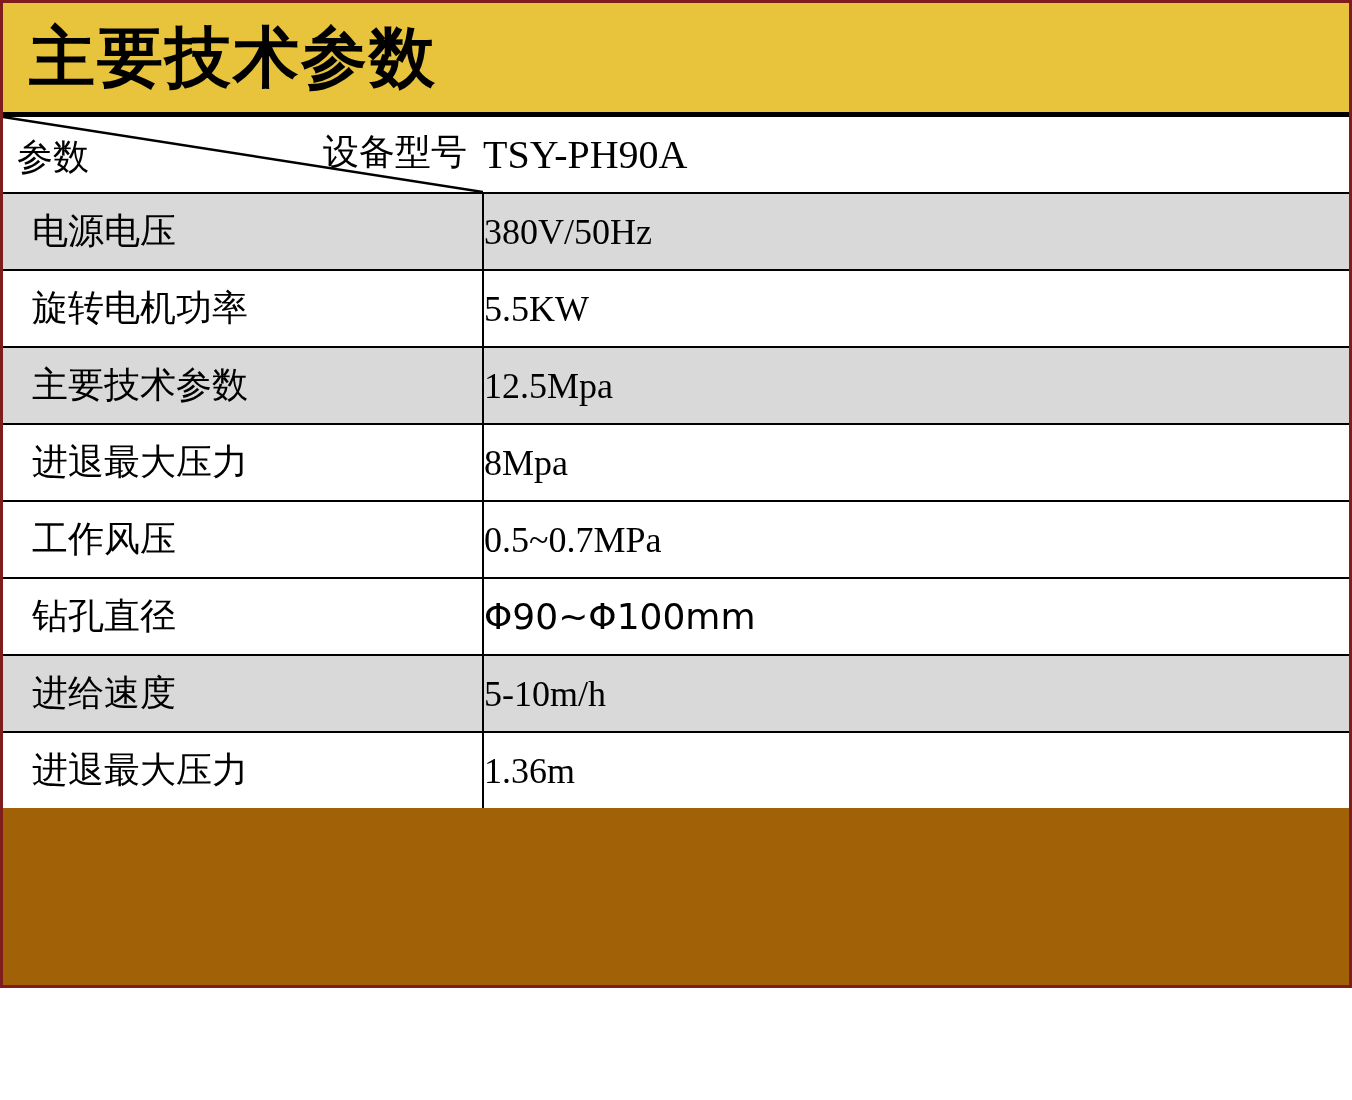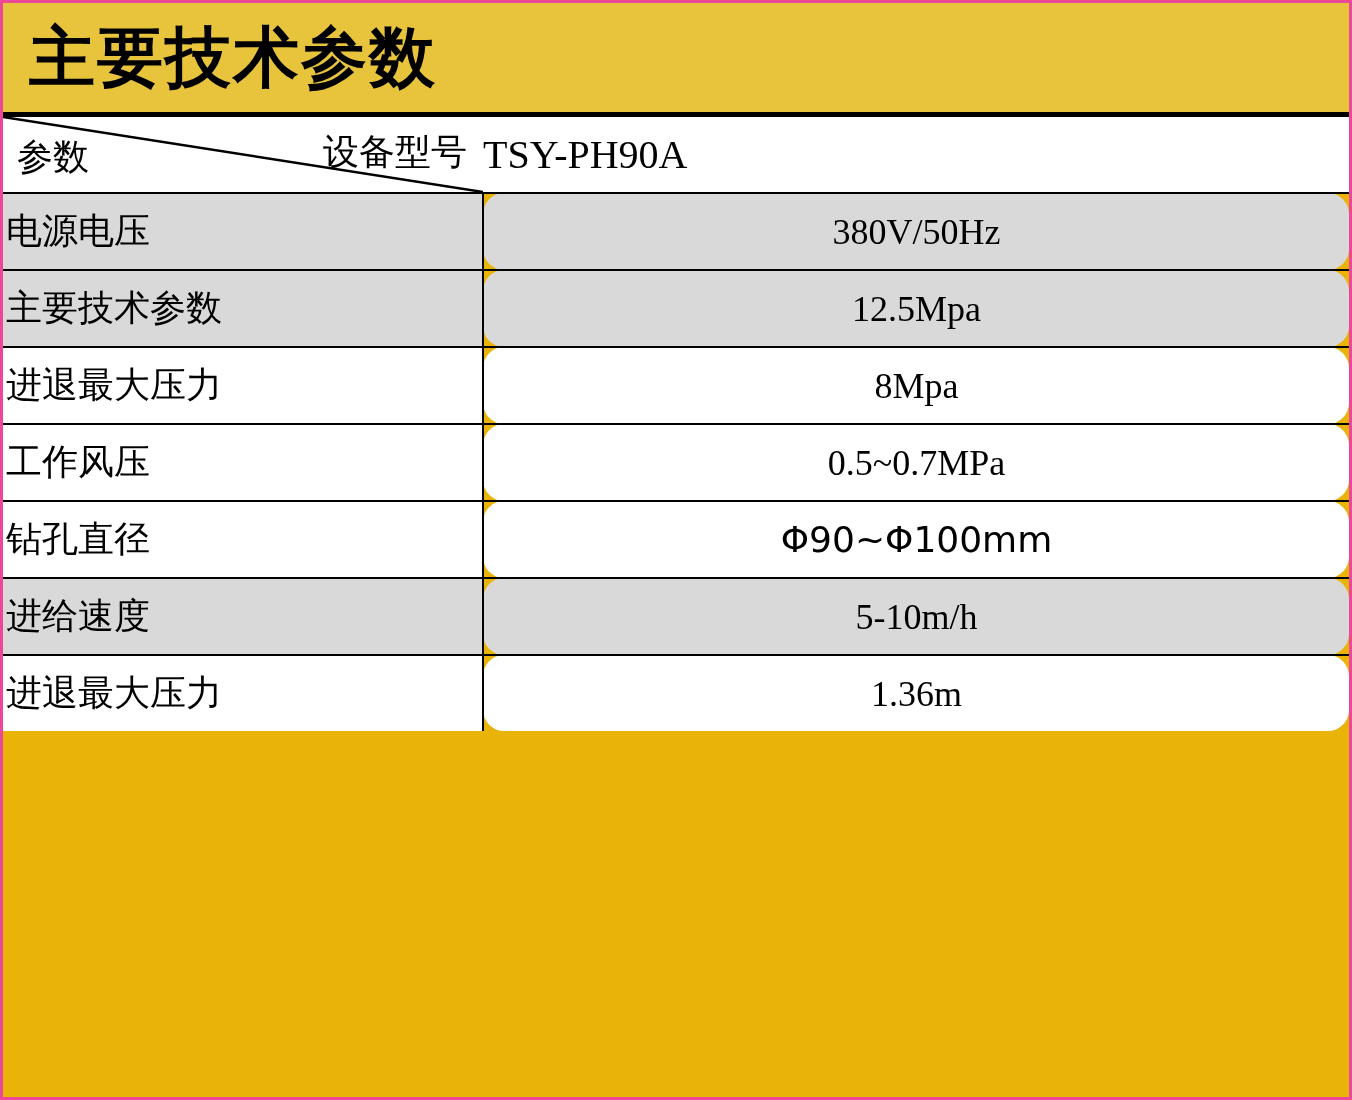--- a/index.html
+++ b/index.html
@@ -10,24 +10,24 @@
   body {
     width: 1352px;
     height: 1100px;
     font-family: "Liberation Serif", serif;
     color: #000000;
     overflow: hidden;
   }
   .sheet {
     position: relative;
     width: 1352px;
-    height: 1100px;
+    height: 988px;
     box-sizing: border-box;
-    border: 3px solid #ec4899;
-    background: #eab308;
+    border: 3px solid #7f1d1d;
+    background: #a16207;
   }
   
   .title-banner {
     height: 112px;
     background: #e8c43c;
     border-bottom: 3px solid #000000;
     display: flex;
     align-items: center;
     box-sizing: border-box;
   }
@@ -53,29 +53,27 @@
     border: 2px solid #000000;
     border-left: none;
     border-right: none;
     padding: 0;
     height: 75px;
     vertical-align: middle;
   }
   table.spec td.left-cell {
     border-right: 2px solid #000000;
     font-size: 36px;
-    padding-left: 3px;
+    padding-left: 29px;
     text-align: left;
     white-space: nowrap;
   }
   table.spec td.value-cell {
     font-size: 36px;
-    text-align: center;
     white-space: nowrap;
-    border-radius: 21px;
   }
   tr.shaded td { background: #d9d9d9; }
   tr.plain td { background: #ffffff; }
   
   .corner-cell {
     position: relative;
     height: 135px;
     border-right: 2px solid #000000;
     border-bottom: 2px solid #000000;
     overflow: hidden;
@@ -136,20 +134,24 @@
           </svg>
           <div class="model-label">设备型号</div>
           <div class="param-label">参数</div>
         </td>
         <td class="model-value-cell">TSY-PH90A</td>
       </tr>
     <tr class="shaded">
           <td class="left-cell">电源电压</td>
           <td class="value-cell">380V/50Hz</td>
         </tr>
+        <tr class="plain">
+          <td class="left-cell">旋转电机功率</td>
+          <td class="value-cell">5.5KW</td>
+        </tr>
         <tr class="shaded">
           <td class="left-cell">主要技术参数</td>
           <td class="value-cell">12.5Mpa</td>
         </tr>
         <tr class="plain">
           <td class="left-cell">进退最大压力</td>
           <td class="value-cell">8Mpa</td>
         </tr>
         <tr class="plain">
           <td class="left-cell">工作风压</td>

